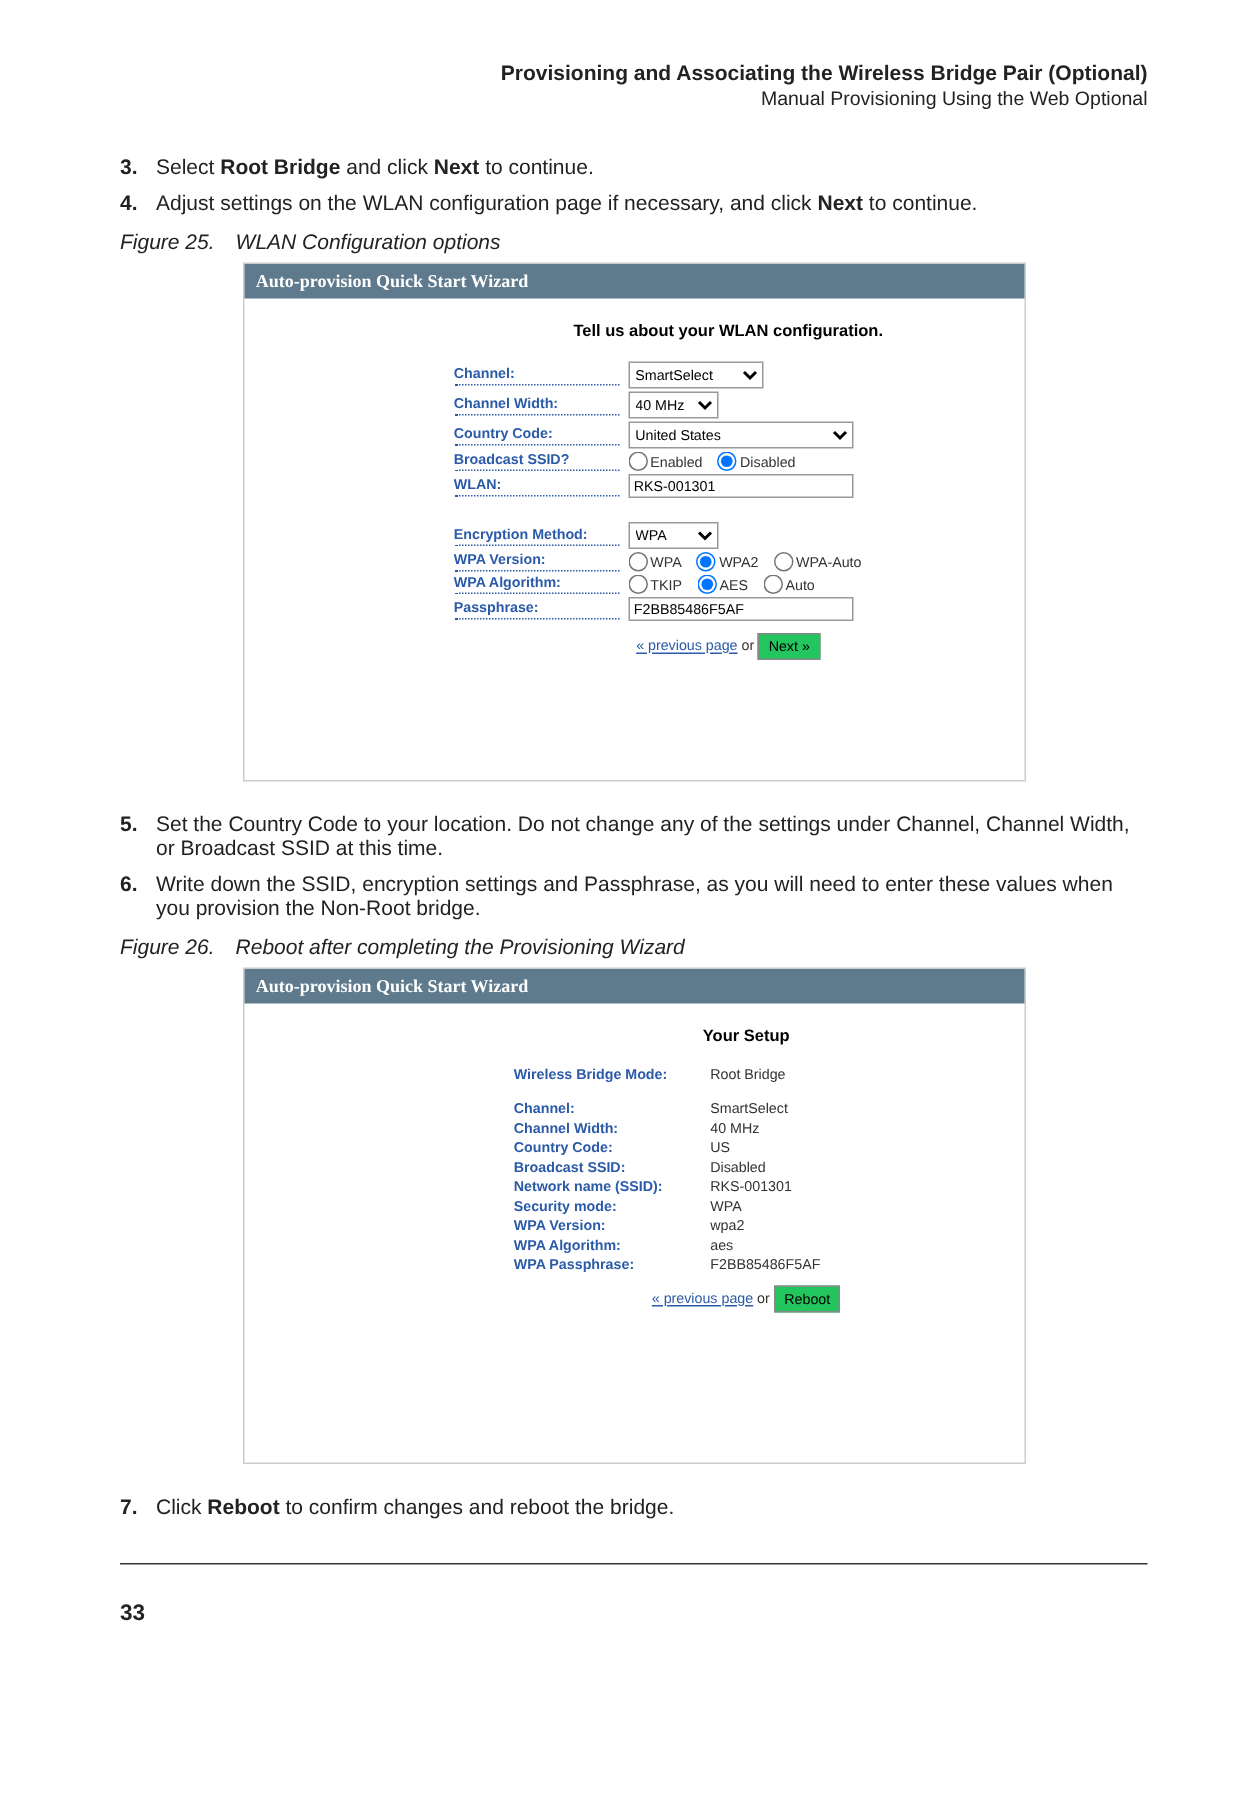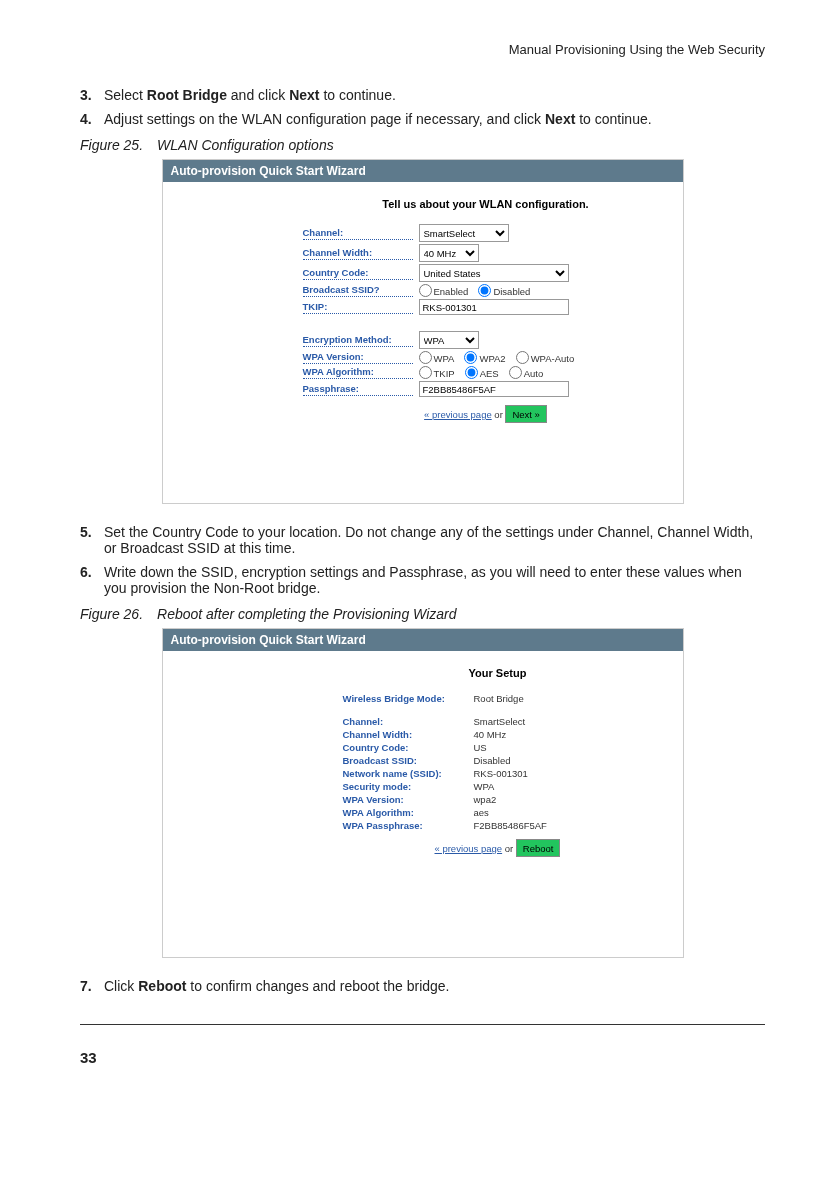--- a/index.html
+++ b/index.html
@@ -20,21 +20,21 @@
   .step-text { flex:1; }
   .bold { font-weight: bold; }
   .figcap { font-style: italic; margin: 10px 0 6px 0; }
   .figcap-num { margin-right: 14px; }
   .wizard {
     width: 520px; margin: 0 auto 20px auto; border:1px solid #ccc;
     font-family: Verdana, Tahoma, Arial, sans-serif;
   }
   .wiz-title {
     background:#5e7a8c; color:#fff; font-weight:bold;
-    font-size:12px; padding:4px 8px;
+    font-size:12px; padding:4px 8px;font-family:Liberation Serif, serif;
   }
   .wiz-body { padding: 10px 14px 80px 140px; font-size:10px; color:#333;}
   .wiz-body2 { padding: 10px 30px 100px 180px; font-size:10px; color:#333;}
   .wiz-heading { font-weight:bold; font-size:11px; text-align:center; margin:6px 0 14px 0; color:#000;}
   .field-row { display:flex; align-items:center; margin:2px 0; }
   .field-label { color:#2a5aa8; font-weight:bold; width:110px; font-size:9.5px;
     border-bottom:1px dotted #2a5aa8; padding-bottom:1px; margin-right:6px;}
   .field-label-plain { color:#2a5aa8; font-weight:bold; width:125px; font-size:9.5px; margin-right:6px;}
   .field-val { font-size:9.5px; }
   select.tiny, input.tiny {
@@ -53,21 +53,22 @@
     background:#22c55e; cursor:pointer; font-family:Tahoma,Arial;
   }
   hr.foot { margin-top:30px; border:none; border-top:1px solid #333;}
   .pagenum { text-align:left; font-weight:bold; font-size:15px; margin-top:24px;}
   .sep { height:12px; }
 </style>
 </head>
 <body>
 
 <div class="header-block">
-  <div class="header-sub">Manual Provisioning Using the Web Security</div>
+  <div class="header-title">Provisioning and Associating the Wireless Bridge Pair (Optional)</div>
+  <div class="header-sub">Manual Provisioning Using the Web Optional</div>
 </div>
 
 <div class="step">
   <div class="step-num">3.</div>
   <div class="step-text">
     <span>Select </span><span class="bold">Root Bridge</span><span> and click </span><span class="bold">Next</span><span> to continue.</span>
   </div>
 </div>
 
 <div class="step">
@@ -105,21 +106,21 @@
             <input type="radio" style="">
             <span>Enabled</span>
           </label>
         <label>
             <input type="radio" checked="" style="">
             <span>Disabled</span>
           </label>
       </span>
       </div>
     <div class="field-row">
-        <span class="field-label">TKIP:</span>
+        <span class="field-label">WLAN:</span>
       <input class="tiny" style="width: 150px;" value="RKS-001301">
       </div>
 
     <div class="sep"></div>
 
     <div class="field-row">
         <span class="field-label">Encryption Method:</span>
       <select class="tiny" style="width:60px"><option>WPA</option></select>
       </div>
     <div class="field-row">

